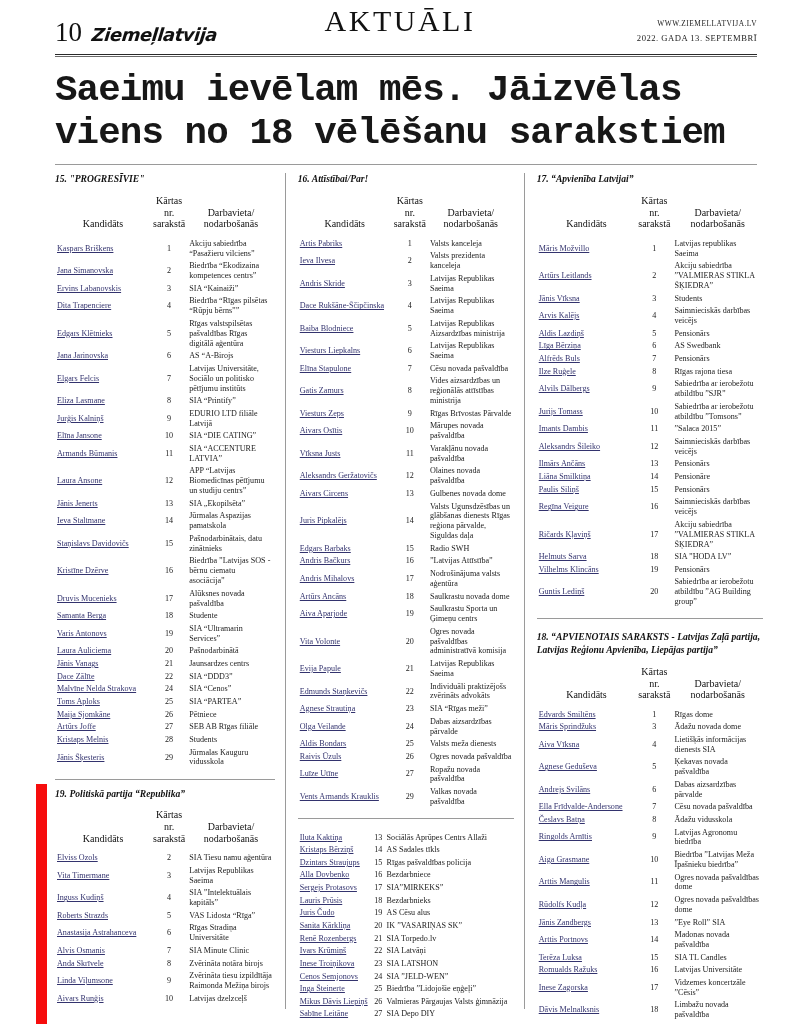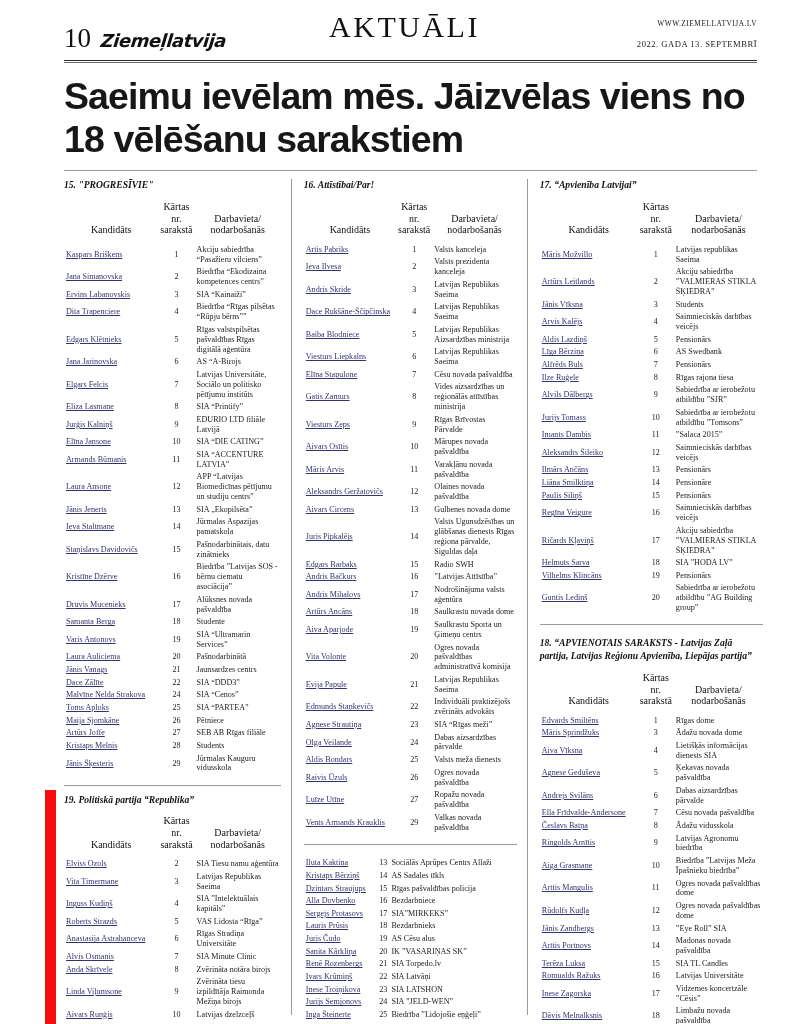--- a/index.html
+++ b/index.html
@@ -9,21 +9,21 @@
     background:#ffffff;
     font-family:"Liberation Serif", serif;
     color:#1b1b1b;
     position:relative;
     overflow:hidden;
   }
   .page{
     position:relative;
     width:797px;height:1024px;
     box-sizing:border-box;
-    padding:0 0 0 12px;
+    padding:0 0 0 3px;
   }
 
   
   .masthead{
     position:relative;
     display:flex;
     align-items:flex-end;
     justify-content:space-between;
     padding:18px 40px 4px 52px;
     box-sizing:border-box;
@@ -57,34 +57,34 @@
   }
   .mast-right{
     text-align:right;
     font-family:Liberation Serif, serif;
     font-size:7.4px;
     letter-spacing:0.5px;
     line-height:1.75;
     color:#1b1b1b;
     text-transform:uppercase;
   }
-  .mast-right .dateline{font-size:8.6px;margin-top:6px;}
+  .mast-right .dateline{font-size:8.6px;}
   .rule-top{
     margin:4px 40px 0 52px;
     border-bottom:1.6px solid #2a2a2a;
   }
   .rule-top2{
     margin:1.5px 40px 0 52px;
     border-bottom:0.6px solid #6a6a6a;
   }
 
   
   .headline{
     margin:12px 40px 10px 52px;
-    font-family:Liberation Sans, sans-serif;
+    font-family:Liberation Mono, monospace;
     font-weight:bold;
     font-size:37.5px;
     line-height:1.13;
     letter-spacing:-0.9px;
     color:#171717;
   }
   .rule-head{
     margin:6px 40px 0 52px;
     border-bottom:0.8px solid #9a9a9a;
   }
@@ -470,21 +470,21 @@
                 <td class="c-name">Viesturs Zeps</td>
                 <td class="c-num">9</td>
                 <td class="c-job">Rīgas Brīvostas Pārvalde</td>
               </tr>
               <tr>
                 <td class="c-name">Aivars Osītis</td>
                 <td class="c-num">10</td>
                 <td class="c-job">Mārupes novada pašvaldība</td>
               </tr>
               <tr>
-                <td class="c-name">Māris Arvis</td>
+                <td class="c-name">Vīksna Justs</td>
                 <td class="c-num">11</td>
                 <td class="c-job">Varakļānu novada pašvaldība</td>
               </tr>
               <tr>
                 <td class="c-name">Aleksandrs Geržatovičs</td>
                 <td class="c-num">12</td>
                 <td class="c-job">Olaines novada pašvaldība</td>
               </tr>
               <tr>
                 <td class="c-name">Aivars Circens</td>
@@ -624,21 +624,21 @@
                 <td class="c-name">Ivars Krūmiņš</td>
                 <td class="c-num">22</td>
                 <td class="c-job">SIA Latvāņi</td>
               </tr>
               <tr>
                 <td class="c-name">Inese Troiņikova</td>
                 <td class="c-num">23</td>
                 <td class="c-job">SIA LATSHON</td>
               </tr>
               <tr>
-                <td class="c-name">Jurijs Semjonovs</td>
+                <td class="c-name">Cenos Semjonovs</td>
                 <td class="c-num">24</td>
                 <td class="c-job">SIA ”JELD-WEN”</td>
               </tr>
               <tr>
                 <td class="c-name">Inga Šteinerte</td>
                 <td class="c-num">25</td>
                 <td class="c-job">Biedrība ”Lidojošie eņģeļi”</td>
               </tr>
               <tr>
                 <td class="c-name">Mikus Dāvis Liepiņš</td>

